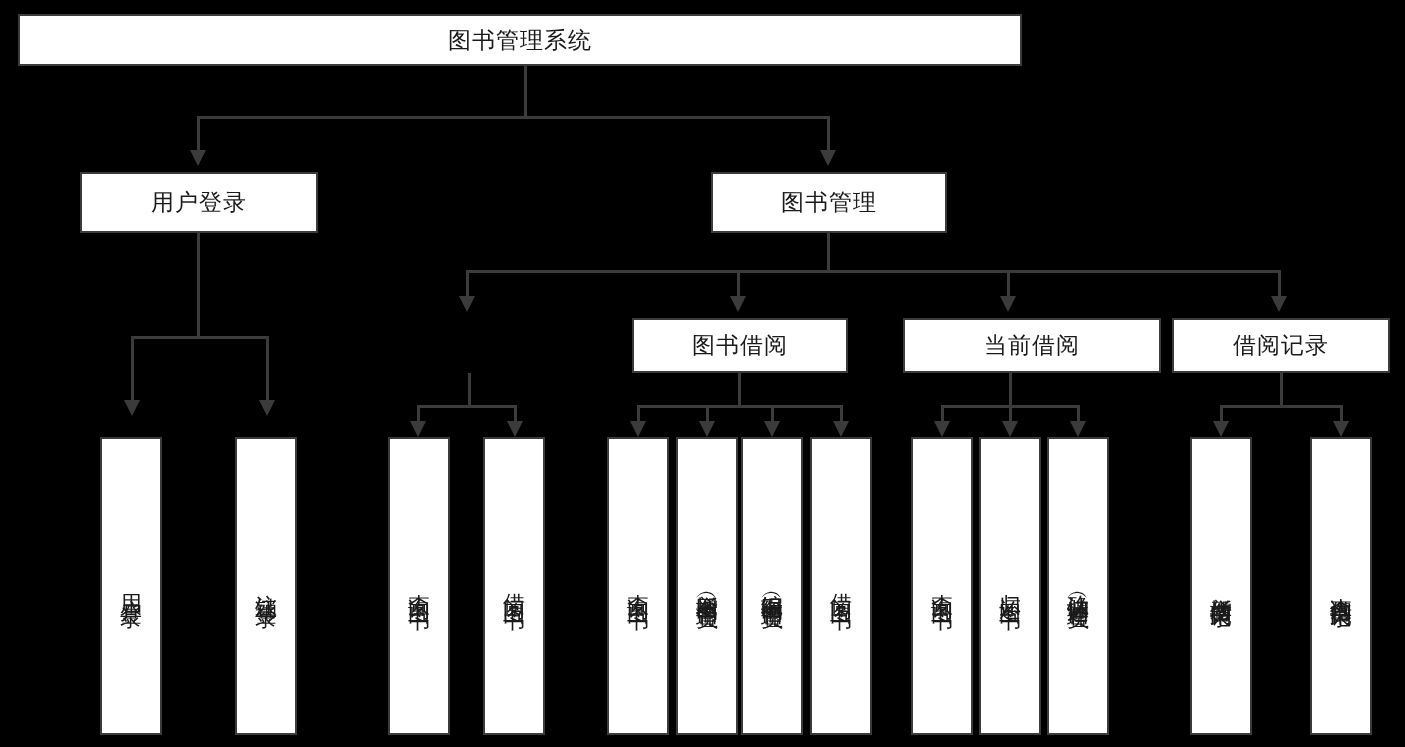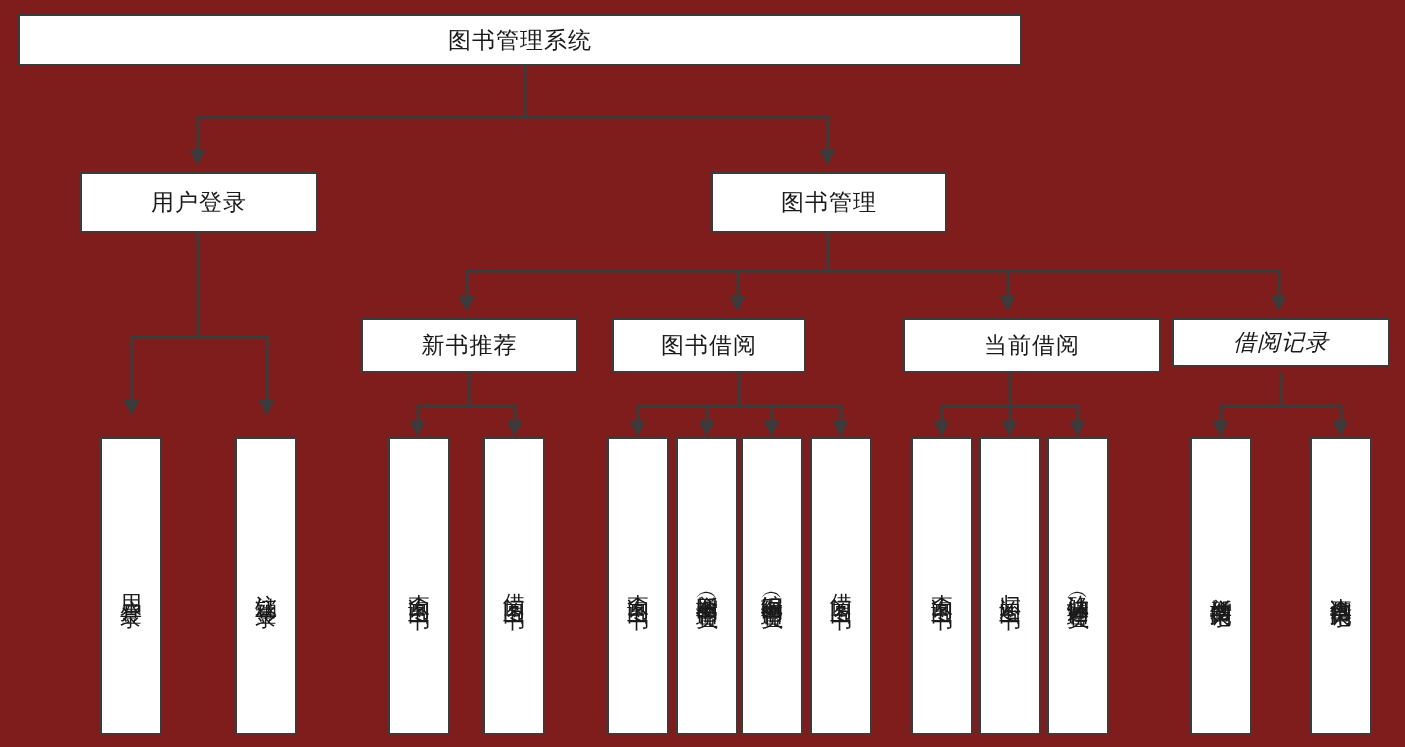--- a/index.html
+++ b/index.html
@@ -4,21 +4,21 @@
 <style>
   html,body{margin:0;padding:0;background:#ffffff;}
   body{
     font-family:"Liberation Sans","DejaVu Sans",sans-serif;
     -webkit-font-smoothing:antialiased;
   }
   #canvas{
     position:relative;
     width:1405px;
     height:747px;
-    background:#7f1d1d;
+    background:#000000;
     overflow:hidden;
   }
   
   .node{
     position:absolute;
     box-sizing:border-box;
     border:2px solid #3b3b3b;
     background:#ffffff;
     display:flex;
     align-items:center;
@@ -113,30 +113,27 @@
   <div class="ln hln" style="left:466px;top:270px;width:815px;"></div>
   <div class="ln vln" style="left:466px;top:270px;height:30px;"></div>
   <div class="arrow" style="left:459px;top:296px;"></div>
   <div class="ln vln" style="left:737px;top:270px;height:30px;"></div>
   <div class="arrow" style="left:730px;top:296px;"></div>
   <div class="ln vln" style="left:1007px;top:270px;height:30px;"></div>
   <div class="arrow" style="left:1000px;top:296px;"></div>
   <div class="ln vln" style="left:1278px;top:270px;height:30px;"></div>
   <div class="arrow" style="left:1271px;top:296px;"></div>
 
-  <div class="node horiz" style="left:361px;top:318px;width:217px;height:55px;">
-    <span class="htext">新书推荐</span>
-  </div>
-  <div class="node horiz" style="left:612px;top:318px;width:194px;height:55px;">
+  <div class="node horiz" style="left:632px;top:318px;width:216px;height:55px;">
     <span class="htext">图书借阅</span>
   </div>
   <div class="node horiz" style="left:903px;top:318px;width:258px;height:55px;">
     <span class="htext">当前借阅</span>
   </div>
-  <div class="node horiz" style="left:1172px;top:318px;width:218px;height:49px;font-style:italic;">
+  <div class="node horiz" style="left:1172px;top:318px;width:218px;height:55px;">
     <span class="htext">借阅记录</span>
   </div>
 
   <div class="ln vln" style="left:468px;top:373px;height:35px;"></div>
   <div class="ln hln" style="left:417px;top:405px;width:100px;"></div>
   <div class="ln vln" style="left:417px;top:405px;height:20px;"></div>
   <div class="arrow" style="left:410px;top:421px;"></div>
   <div class="ln vln" style="left:514px;top:405px;height:20px;"></div>
   <div class="arrow" style="left:507px;top:421px;"></div>
 

